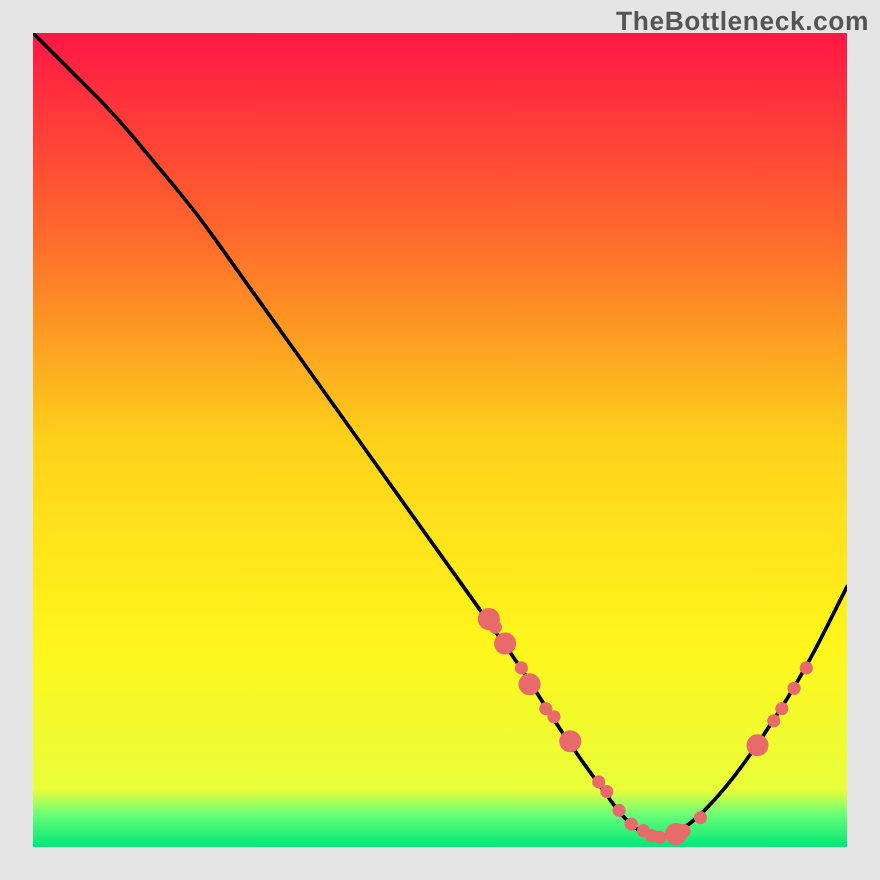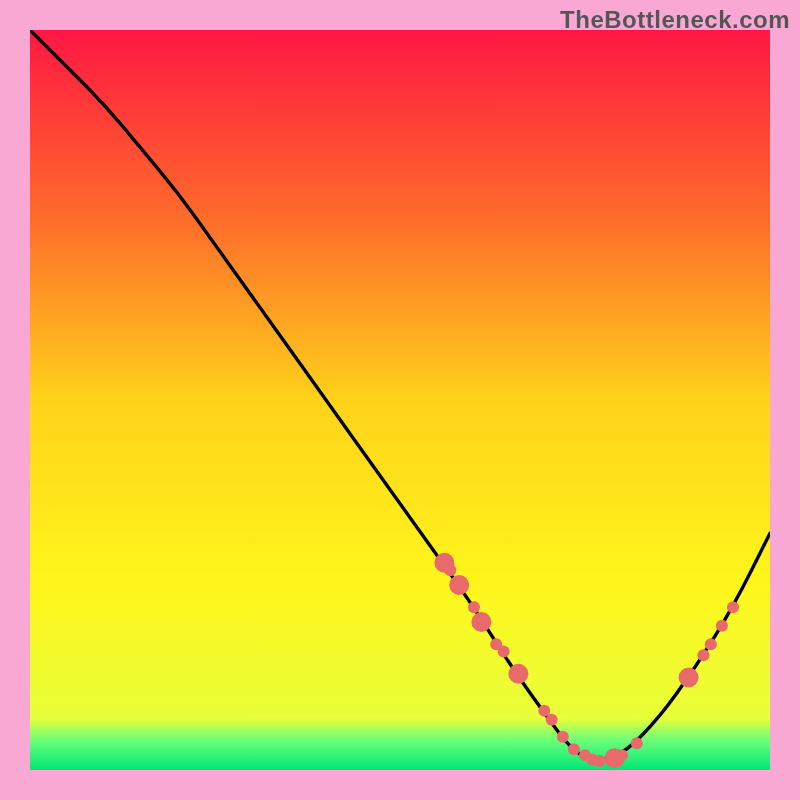--- a/index.html
+++ b/index.html
@@ -7,21 +7,21 @@
     padding: 0;
     width: 800px;
     height: 800px;
     background: #000;
     overflow: hidden;
   }
   .chart-container {
     position: relative;
     width: 800px;
     height: 800px;
-    background: #f9a8d4;
+    background: #e5e5e5;
   }
   .watermark {
     position: absolute;
     top: 6px;
     right: 10px;
     font-family: Arial, Helvetica, sans-serif;
     font-size: 24px;
     font-weight: bold;
     color: #555;
     letter-spacing: 0.5px;

